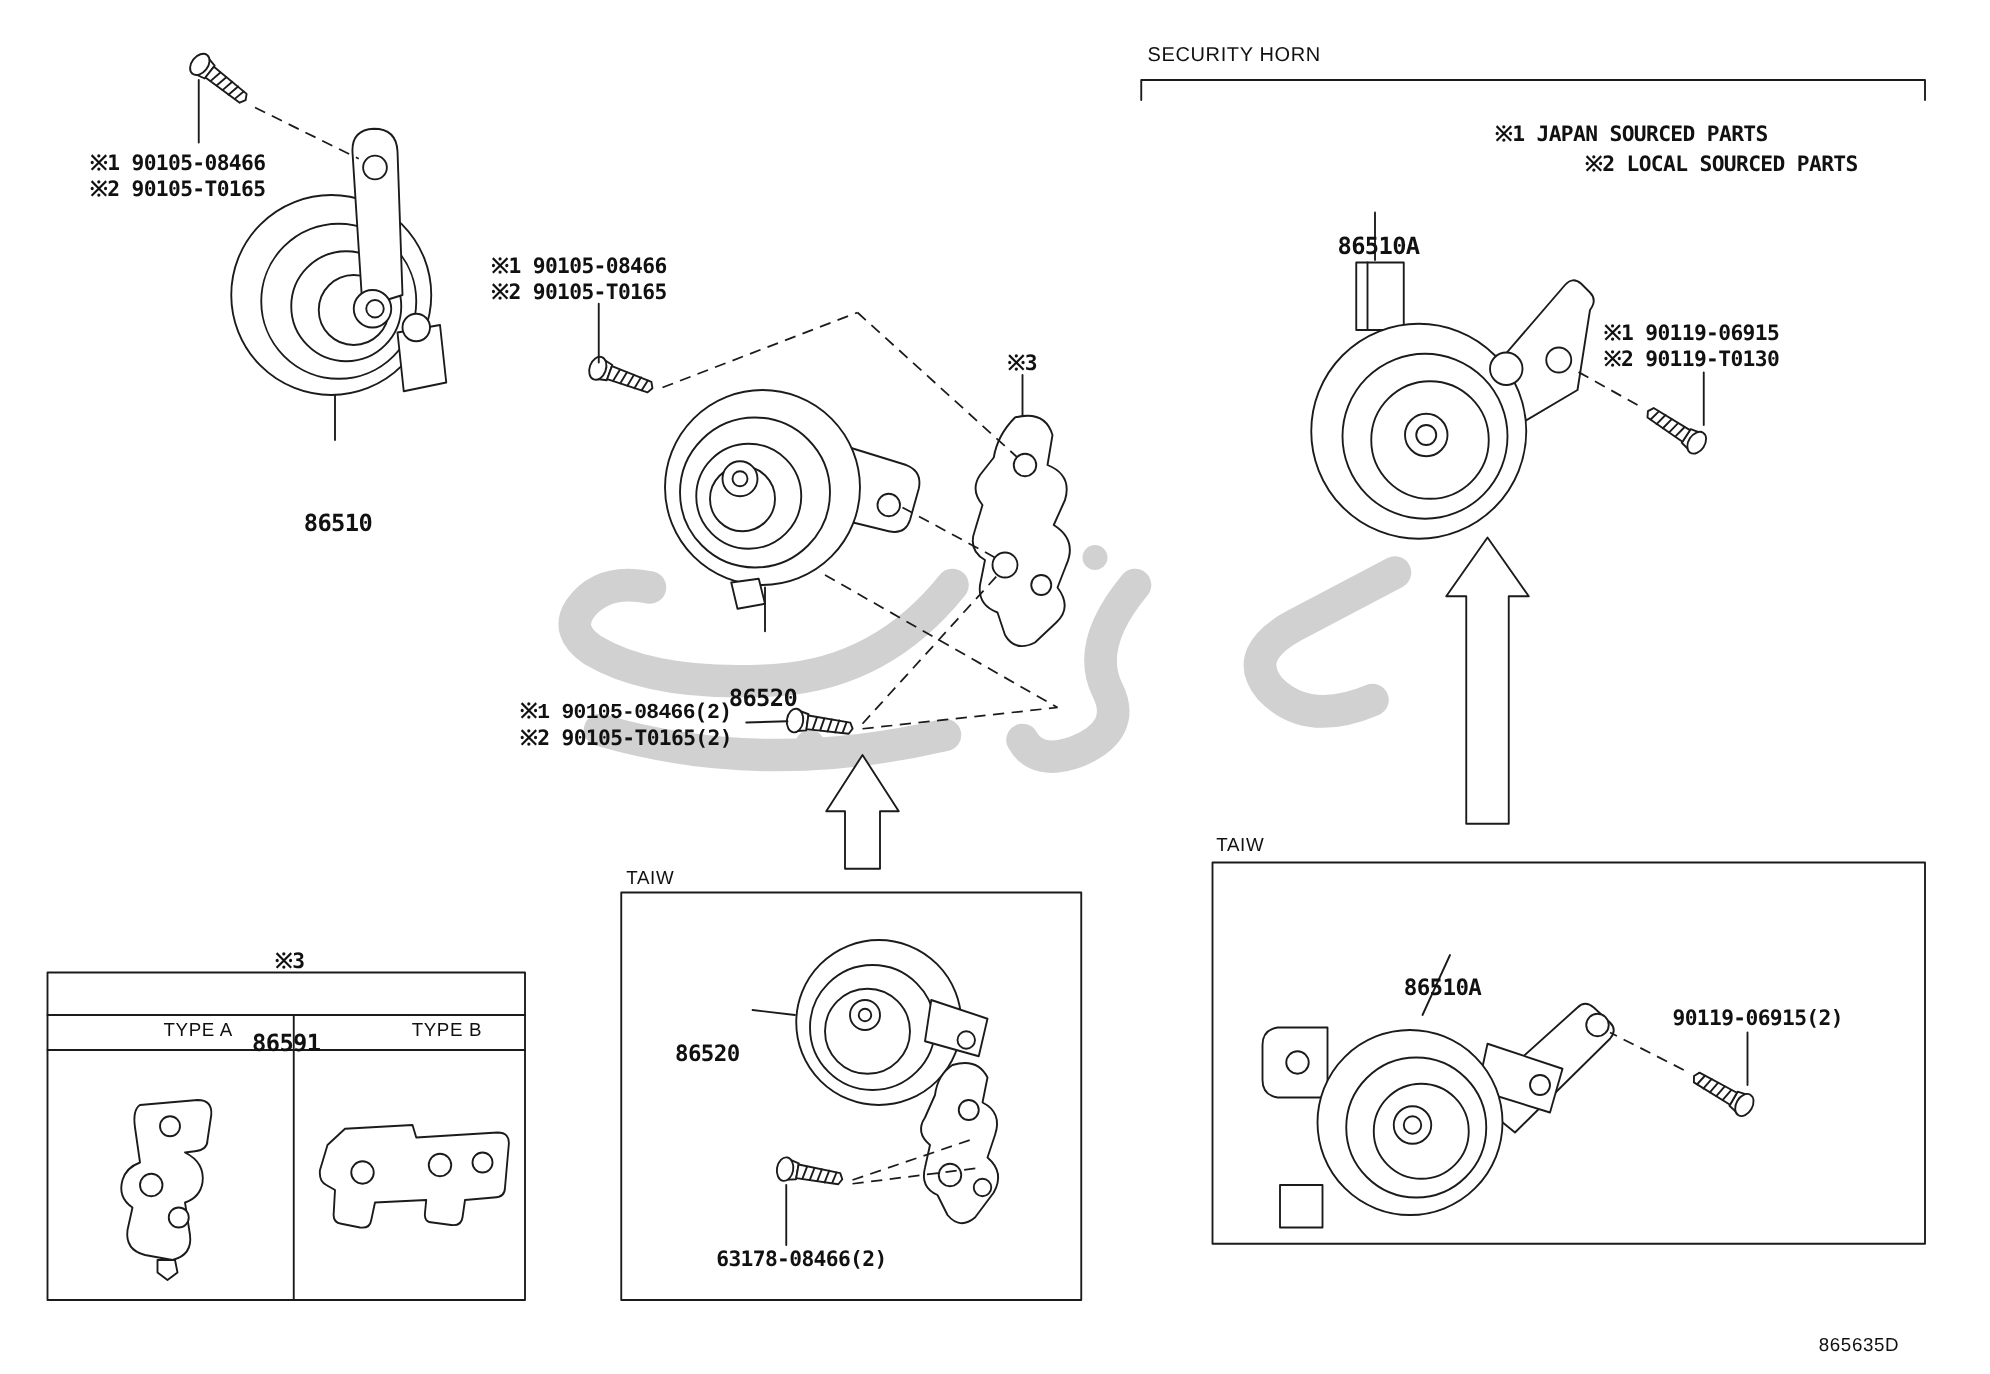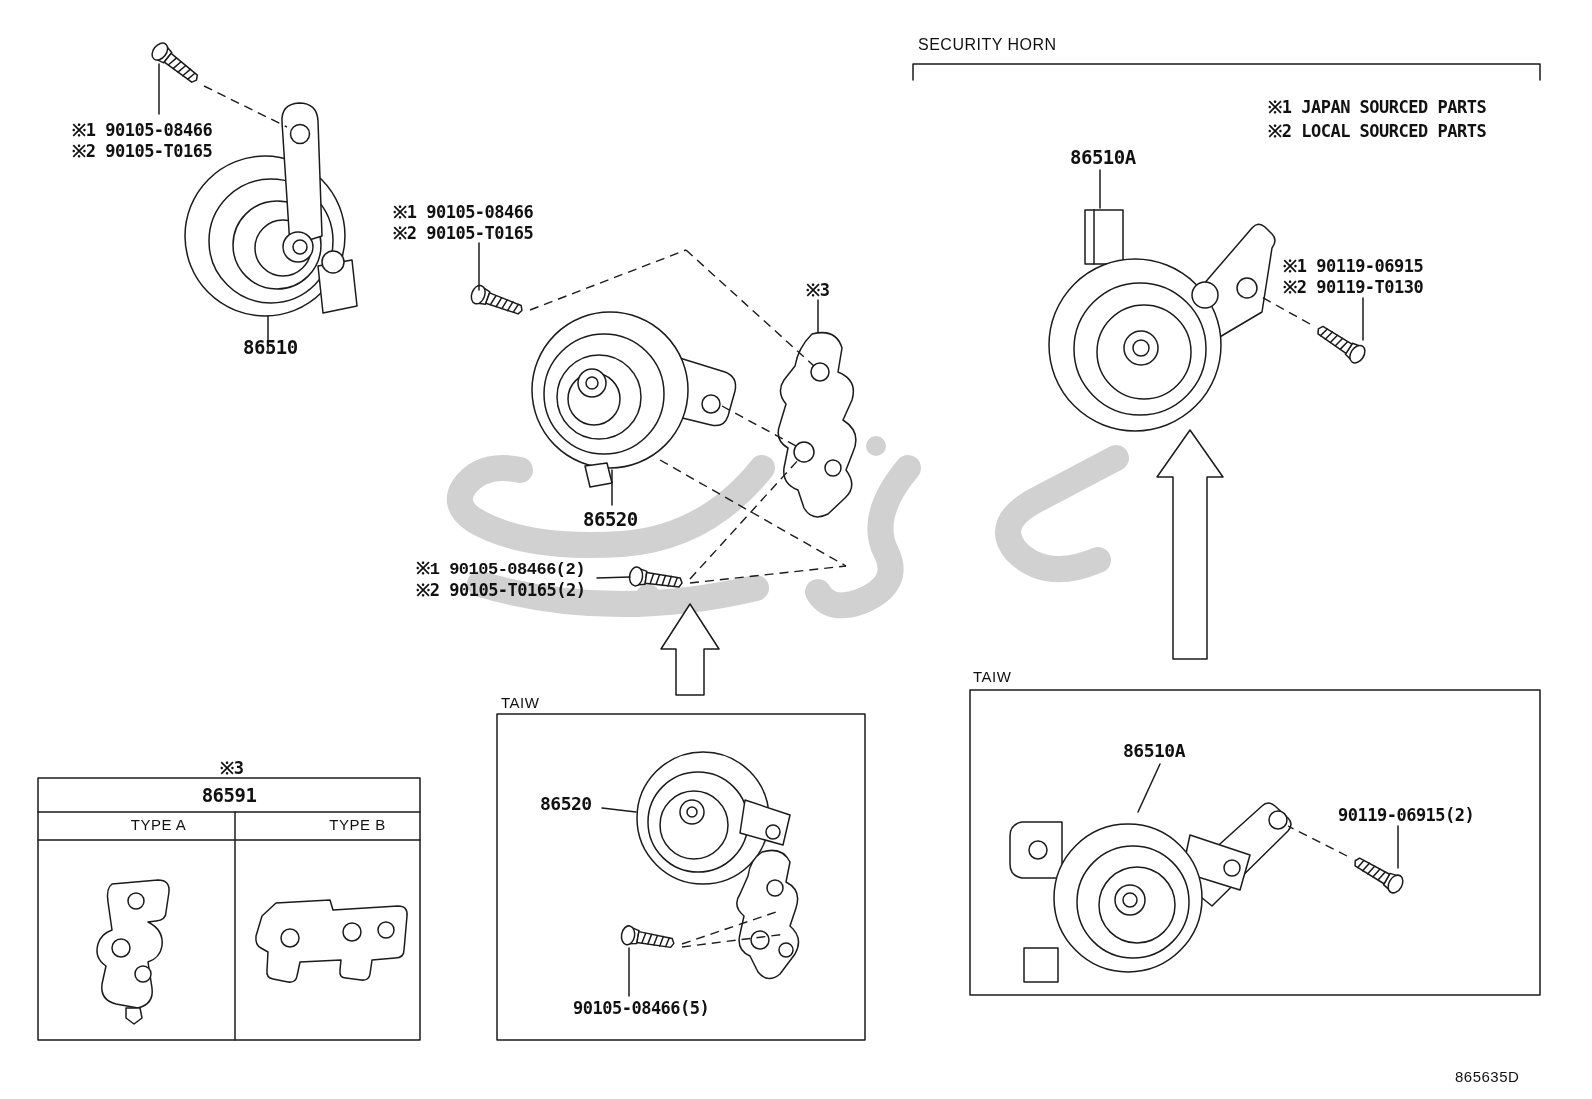--- a/index.html
+++ b/index.html
@@ -10,21 +10,21 @@
     font-family:"Liberation Sans", sans-serif; overflow:hidden;
   }
   #art { position:absolute; left:0; top:0; width:1592px; height:1099px; }
   .ln  { fill:none; stroke:#1b1b1b; stroke-width:1.5; stroke-linecap:round; stroke-linejoin:round; }
   .lnw { fill:#ffffff; stroke:#1b1b1b; stroke-width:1.5; stroke-linejoin:round; }
   .dash{ fill:none; stroke:#1b1b1b; stroke-width:1.4; stroke-dasharray:9 6; }
   .wm  { fill:none; stroke:#c9c9c9; stroke-width:26; stroke-linecap:round; }
   .wmf { fill:#c9c9c9; stroke:none; }
   .t   { position:absolute; white-space:nowrap; }
   .pn  { font-family:"DejaVu Sans Mono", monospace; font-size:17px; font-weight:600; letter-spacing:-0.5px; }
-  .pnb { font-family:"DejaVu Sans Mono", monospace; font-size:19px; font-weight:700; letter-spacing:-0.5px; }
+  .pnb { font-family:"DejaVu Sans Mono", monospace; font-size:19px; font-weight:700; letter-spacing:-0.5px;margin-top:40px; }
   .sans{ font-family:"Liberation Sans", sans-serif; font-size:16px; letter-spacing:0.5px; }
   .sm  { font-size:15px; }
   .ctr { text-align:center; }
 </style>
 </head>
 <body>
 
 <svg id="art" viewBox="0 0 1592 1099" xmlns="http://www.w3.org/2000/svg">
   <defs>
     <g id="bolt">
@@ -181,41 +181,41 @@
     <path class="lnw" d="M262,916 L276,903 L330,900 L333,910 L398,906 Q408,906 407,916 L404,950 Q404,958 395,958 L372,960 L370,974 Q369,981 361,980 L346,978 Q339,978 340,970 L341,960 L300,962 L297,976 Q296,983 288,982 L273,979 Q266,978 267,970 L268,952 L261,948 Q255,945 256,936 Z"></path>
     <circle class="lnw" cx="290" cy="938" r="9"></circle>
     <circle class="lnw" cx="352" cy="932" r="9"></circle>
     <circle class="lnw" cx="386" cy="930" r="8"></circle>
   </g>
 </svg>
 
 <div>
 
   <div class="t sans" style="left:918px; top:36px;">SECURITY HORN</div>
-  <div class="t pn" style="left:1268px; top:95px;">※1 JAPAN SOURCED PARTS</div>
+  <div class="t pn" style="left:1196px; top:95px;">※1 JAPAN SOURCED PARTS</div>
   <div class="t pn" style="left:1268px; top:119px;">※2 LOCAL SOURCED PARTS</div>
 
   <div class="t pnb" style="left:1070px; top:146px;">86510A</div>
   <div class="t pn" style="left:1283px; top:254px;">※1 90119-06915</div>
   <div class="t pn" style="left:1283px; top:275px;">※2 90119-T0130</div>
 
   <div class="t pn" style="left:72px; top:118px;">※1 90105-08466</div>
   <div class="t pn" style="left:72px; top:139px;">※2 90105-T0165</div>
-  <div class="t pnb" style="left:243px; top:336px;">86510</div>
+  <div class="t pnb" style="left:243px; top:368px;">86510</div>
 
   <div class="t pn" style="left:393px; top:200px;">※1 90105-08466</div>
   <div class="t pn" style="left:393px; top:221px;">※2 90105-T0165</div>
   <div class="t pn" style="left:806px; top:278px;">※3</div>
   <div class="t pnb" style="left:583px; top:508px;">86520</div>
   <div class="t pn" style="left:416px; top:556px;font-family:Liberation Mono, monospace;">※1 90105-08466(2)</div>
   <div class="t pn" style="left:416px; top:578px;">※2 90105-T0165(2)</div>
 
   <div class="t sans sm" style="left:501px; top:694px;">TAIW</div>
   <div class="t pnb" style="left:540px; top:793px; font-size:18px;">86520</div>
-  <div class="t pn" style="left:573px; top:998px;">90105-08466(5)</div>
+  <div class="t pn" style="left:573px; top:998px;">63178-08466(2)</div>
 
   <div class="t sans sm" style="left:973px; top:668px;">TAIW</div>
   <div class="t pnb" style="left:1123px; top:740px; font-size:18px;">86510A</div>
   <div class="t pn" style="left:1338px; top:805px;">90119-06915(2)</div>
 
   <div class="t pn" style="left:220px; top:756px;">※3</div>
   <div class="t pnb ctr" style="left:38px; top:784px; width:382px;">86591</div>
   <div class="t sans sm ctr" style="left:38px; top:816px; width:197px;padding-left:44px;">TYPE A</div>
   <div class="t sans sm ctr" style="left:235px; top:816px; width:185px;margin-left:30px;">TYPE B</div>
 

